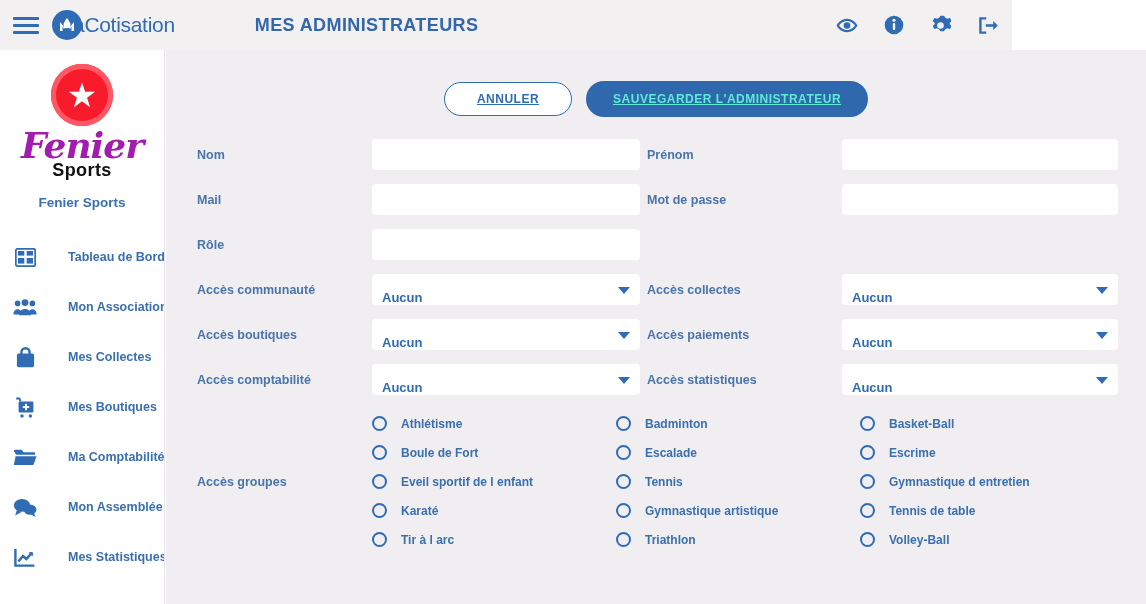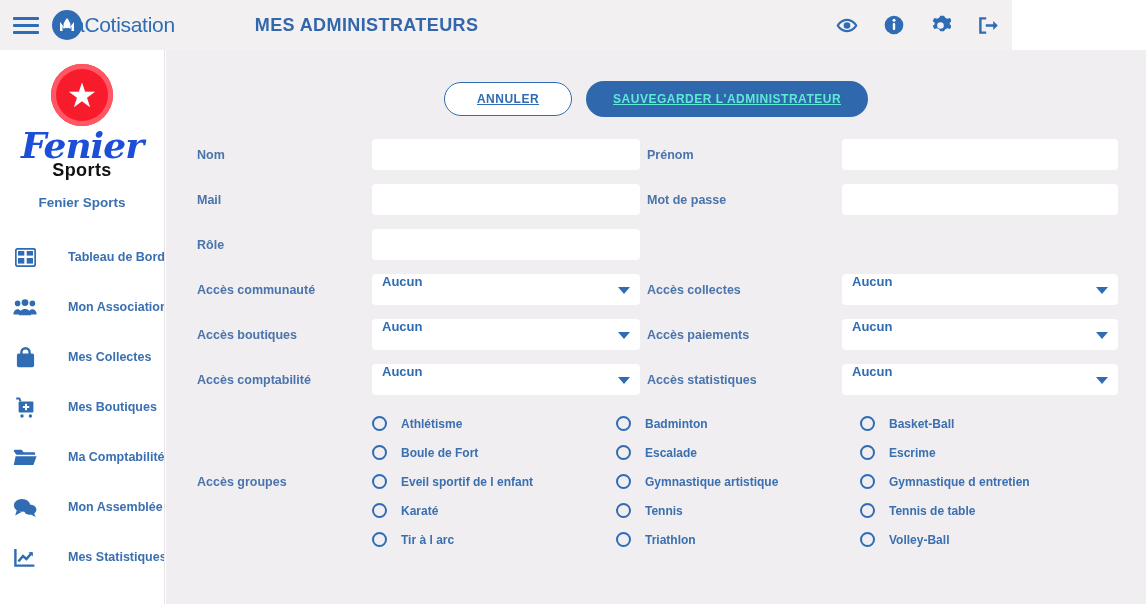--- a/index.html
+++ b/index.html
@@ -58,21 +58,21 @@
   .badge {
     width: 62px; height: 62px; border-radius: 50%;
     background: #f71b2b; margin: 0 auto;
     display: flex; align-items: center; justify-content: center;
     box-shadow: inset 0 0 0 5px #ff5763;
   }
   .badge .star { font-size: 34px; color: #ffffff; line-height: 1; }
   .logo-fenier {
     font-family: "DejaVu Serif", serif;
     font-style: italic; font-weight: bold;
-    font-size: 36px; color: #1d4ed8;
+    font-size: 36px; color: #a21caf;
     line-height: 0.95; margin-top: 2px; letter-spacing: -1px;
   }
   .logo-sports {
     font-size: 18px; font-weight: bold; color: #111111;
     letter-spacing: 0.4px; margin-top: -2px;
   }
   .org-name {
     margin-top: 14px; font-size: 13.5px; font-weight: bold;
     color: #3a6fb0; text-align: center;
   }
@@ -134,21 +134,21 @@
     border: none; border-radius: 4px;
     font-family: "Liberation Sans", sans-serif;
     font-size: 13px; color: #2f6cb4; padding: 0 10px;
     outline: none;
   }
   .f-input.w-left { width: 268px; }
   .f-input.w-right { width: 276px; }
 
   .f-select {
     height: 31px; background: #ffffff; border-radius: 4px;
-    display: flex; align-items: flex-start;
+    display: flex; align-items: flex-end;
     padding: 0 10px; position: relative; cursor: pointer;
   }
   .f-select.w-left { width: 268px; }
   .f-select.w-right { width: 276px; }
   .f-select .sel-val { font-size: 13px; font-weight: bold; color: #2f6cb4; }
   .caret {
     position: absolute; right: 10px; top: 50%;
     margin-top: -3px;
     width: 0; height: 0;
     border-left: 6px solid transparent;
@@ -454,25 +454,25 @@
             <div class="group-item">
               <span class="radio"></span>
               <span class="group-label">Badminton</span>
             </div>
             <div class="group-item">
               <span class="radio"></span>
               <span class="group-label">Escalade</span>
             </div>
             <div class="group-item">
               <span class="radio"></span>
+              <span class="group-label">Tennis</span>
+            </div>
+            <div class="group-item">
+              <span class="radio"></span>
               <span class="group-label">Gymnastique artistique</span>
-            </div>
-            <div class="group-item">
-              <span class="radio"></span>
-              <span class="group-label">Tennis</span>
             </div>
             <div class="group-item">
               <span class="radio"></span>
               <span class="group-label">Triathlon</span>
             </div>
           </div>
 
           <div class="groups-col col3">
             <div class="group-item">
               <span class="radio"></span>

